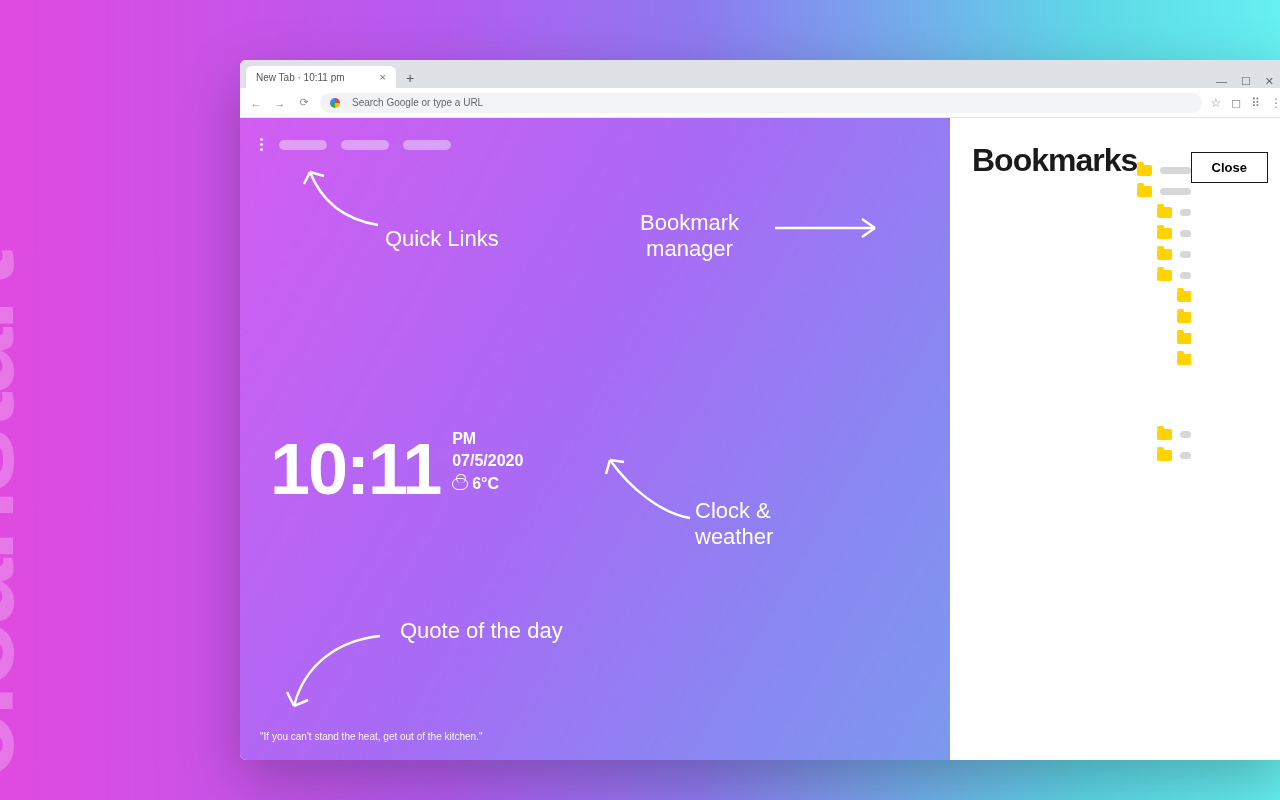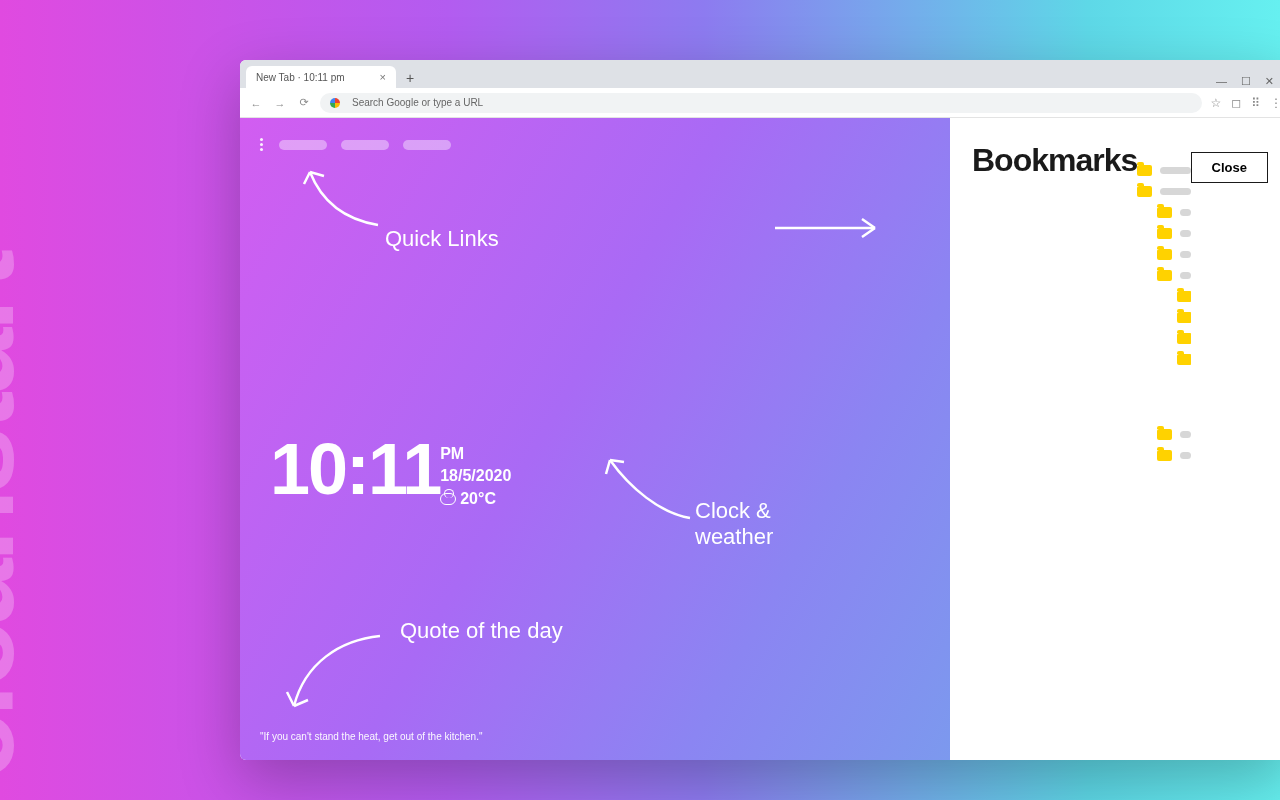--- a/index.html
+++ b/index.html
@@ -99,21 +99,21 @@
   .pill { width:48px;height:10px;border-radius:5px;background:rgba(255,255,255,0.4); cursor:pointer;}
 
   .ann { position:absolute; color:#fff; font-family: Georgia, 'Times New Roman', serif; font-style: italic; font-size:22px; }
   .ann-ql { top:108px; left:145px; font-style:normal; font-family: 'Segoe UI', Arial; font-weight:500;}
   .ann-bm { top:92px; left:400px; text-align:center; font-style:normal; font-family:'Segoe UI',Arial; font-weight:500; line-height:1.2;}
   .ann-cw { top:380px; left:455px; font-style:normal; font-family:'Segoe UI',Arial; font-weight:500; line-height:1.2;}
   .ann-q  { top:500px; left:160px; font-style:normal; font-family:'Segoe UI',Arial; font-weight:500;}
 
   .clock {
     position:absolute; top:310px; left:30px;
-    display:flex; align-items:flex-end; gap:0;
+    display:flex; align-items:flex-start; gap:12px;
   }
   .clock-time { font-size:72px; font-weight:900; letter-spacing:-2px; font-family: Arial Black, Arial;}
   .clock-meta { font-size:16px; font-weight:700; line-height:1.4;}
   .clock-meta .weather { display:flex; align-items:center; gap:4px;}
   .cloud-icon { width:16px;height:12px;border:1.5px solid #fff;border-radius:8px; position:relative;}
   .cloud-icon::before{content:'';position:absolute;width:8px;height:8px;border:1.5px solid #fff;border-radius:50%;top:-5px;left:3px;background:transparent;border-bottom:none;}
 
   .quote {
     position:absolute; bottom:18px; left:20px;
     font-size:10px; color:rgba(255,255,255,0.95);
@@ -197,33 +197,35 @@
           <div class="pill"></div>
           <div class="pill"></div>
         </div>
 
         <svg class="arrow arrow-ql" viewBox="0 0 90 70">
           <path d="M80 65 C 50 60, 25 45, 12 12"></path>
           <path d="M12 12 L 6 24 M12 12 L 26 16"></path>
         </svg>
         <div class="ann ann-ql">Quick Links</div>
 
+        <div class="ann ann-bm" style="white-space:pre-line;">Bookmark
+manager</div>
         <svg class="arrow arrow-bm" viewBox="0 0 120 40">
           <path d="M5 20 L 105 20"></path>
           <path d="M105 20 L 92 11 M105 20 L 92 29"></path>
         </svg>
 
         <div class="clock">
           <div class="clock-time">10:11</div>
           <div class="clock-meta">
             <div>PM</div>
-            <div>18/5/2020</div>
+            <div>07/5/2020</div>
             <div class="weather">
               <span class="cloud-icon"></span>
-              <span>20°C</span>
+              <span>6°C</span>
             </div>
           </div>
         </div>
 
         <svg class="arrow arrow-cw" viewBox="0 0 100 80">
           <path d="M90 70 C 60 65, 30 40, 10 12"></path>
           <path d="M10 12 L 6 26 M10 12 L 24 14"></path>
         </svg>
         <div class="ann ann-cw" style="white-space:pre-line;">Clock &amp;
 weather</div>

